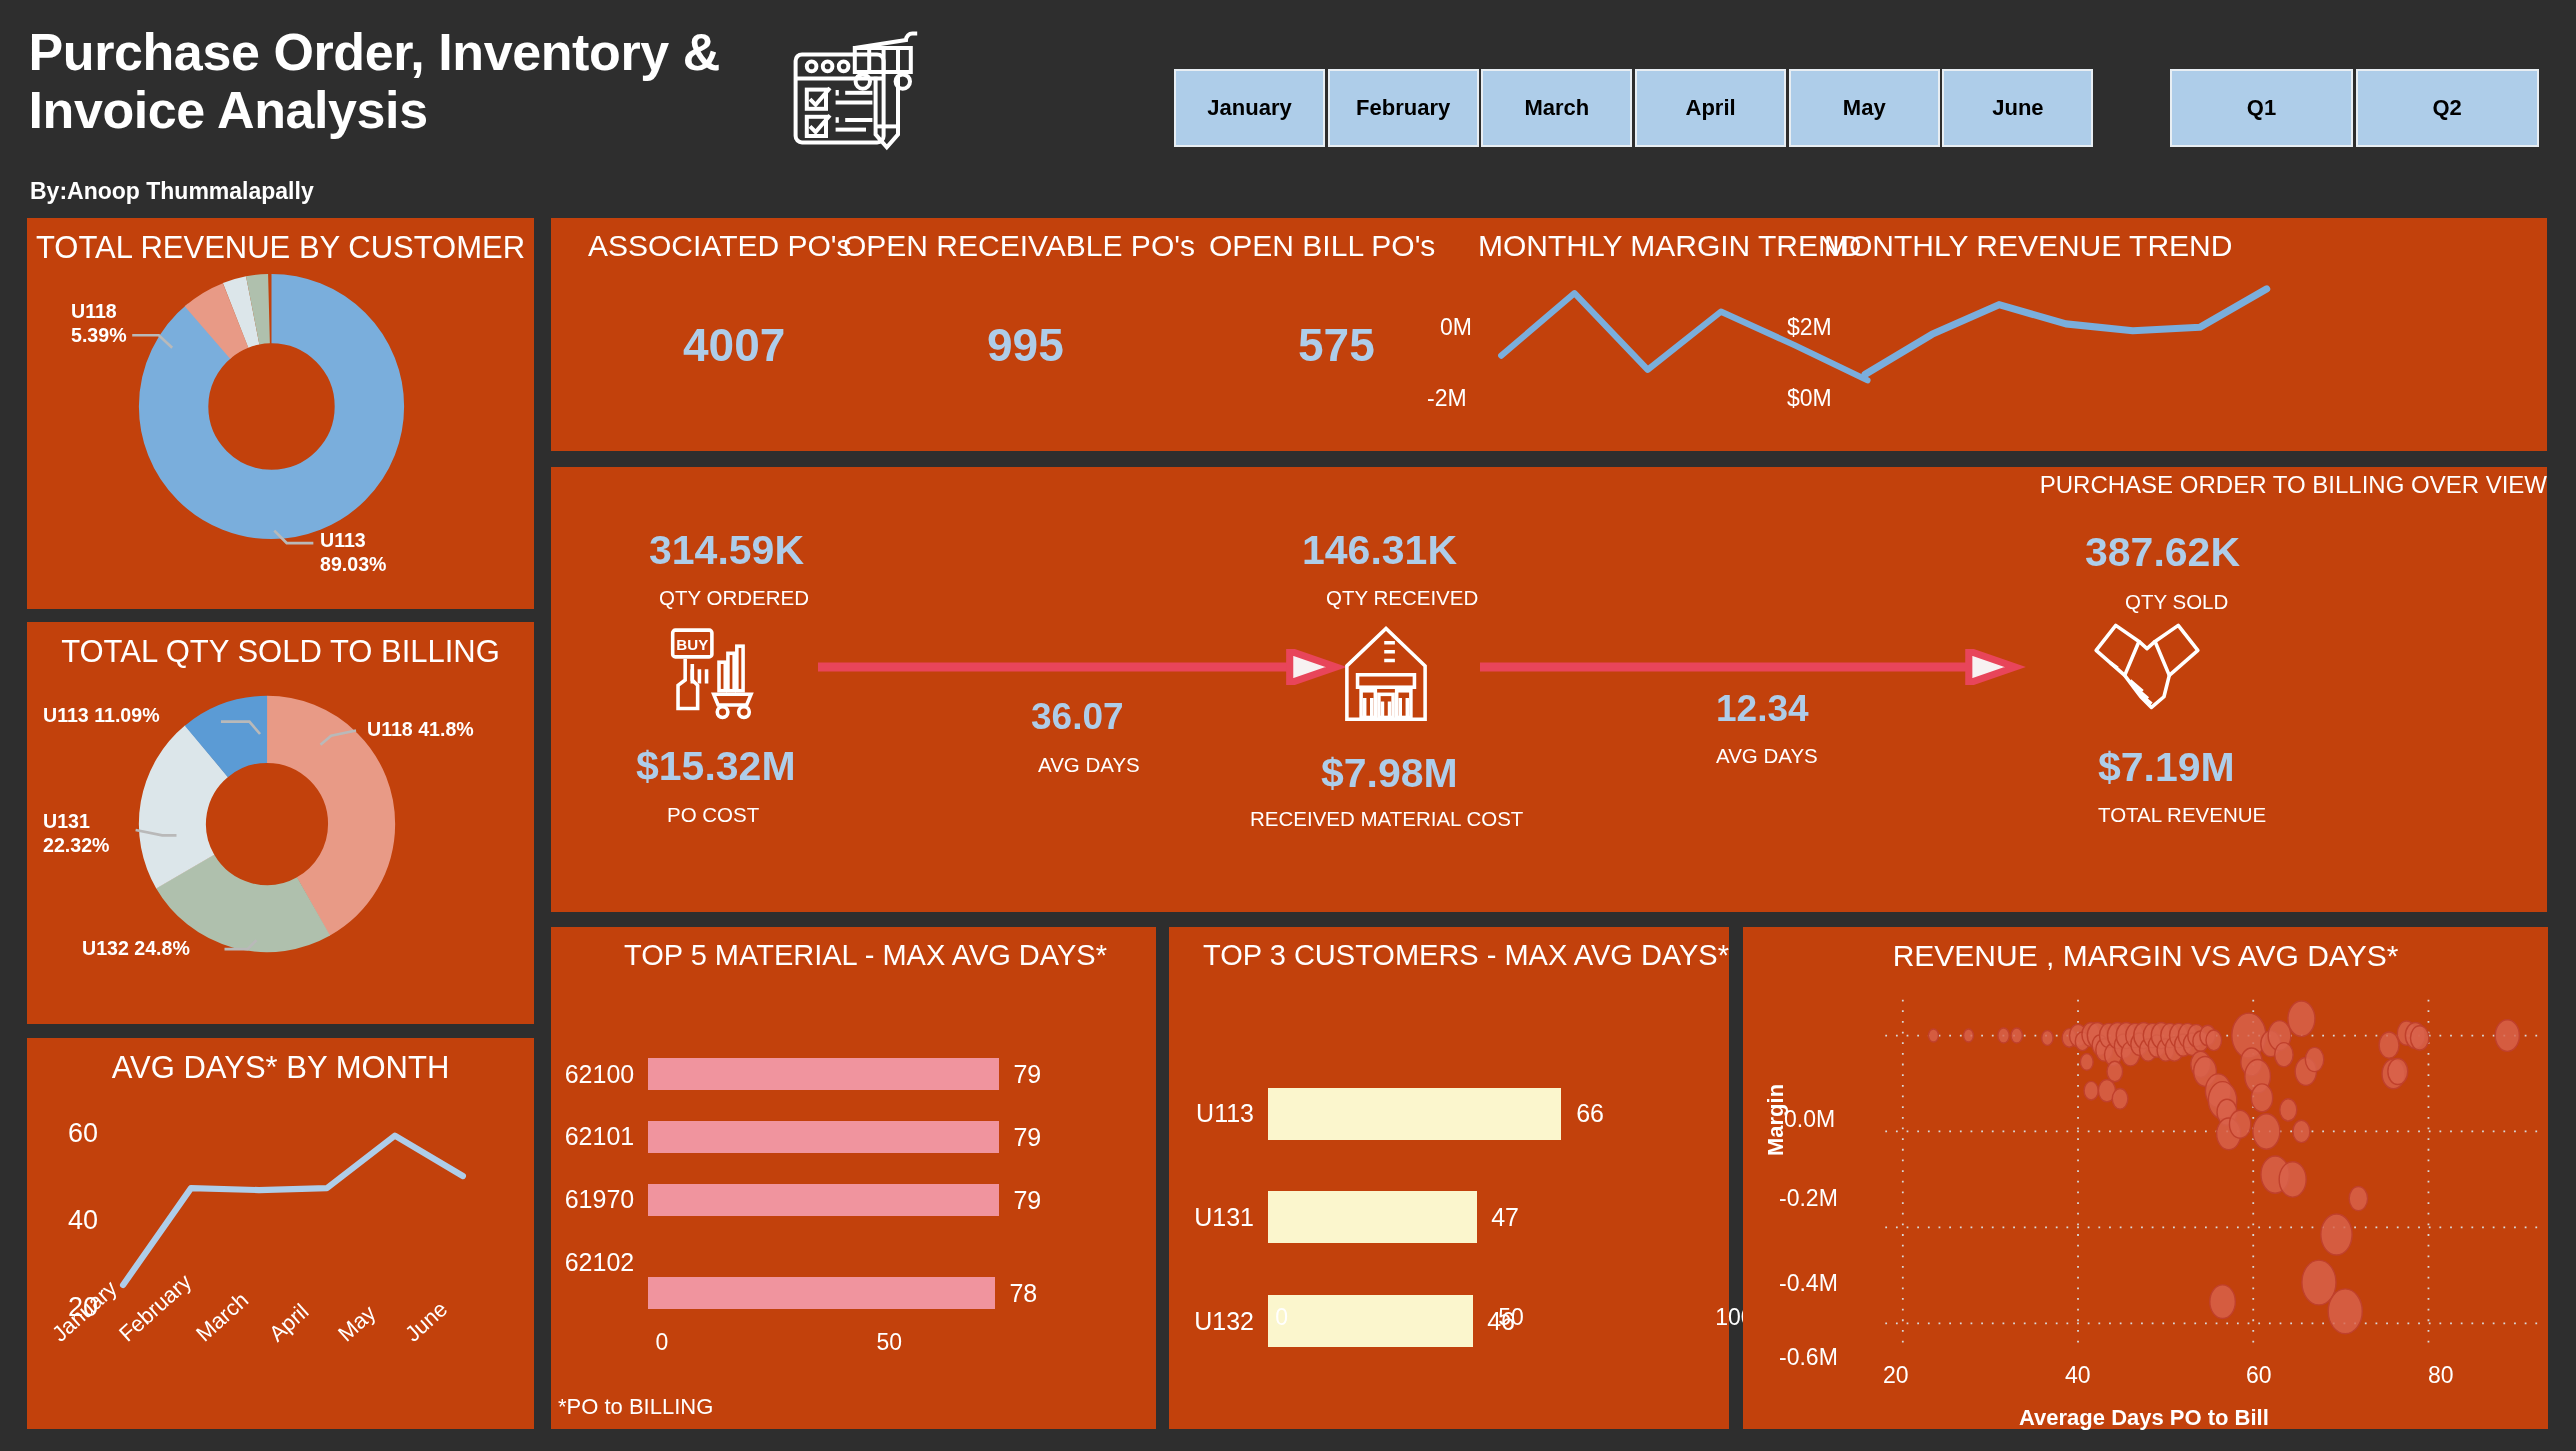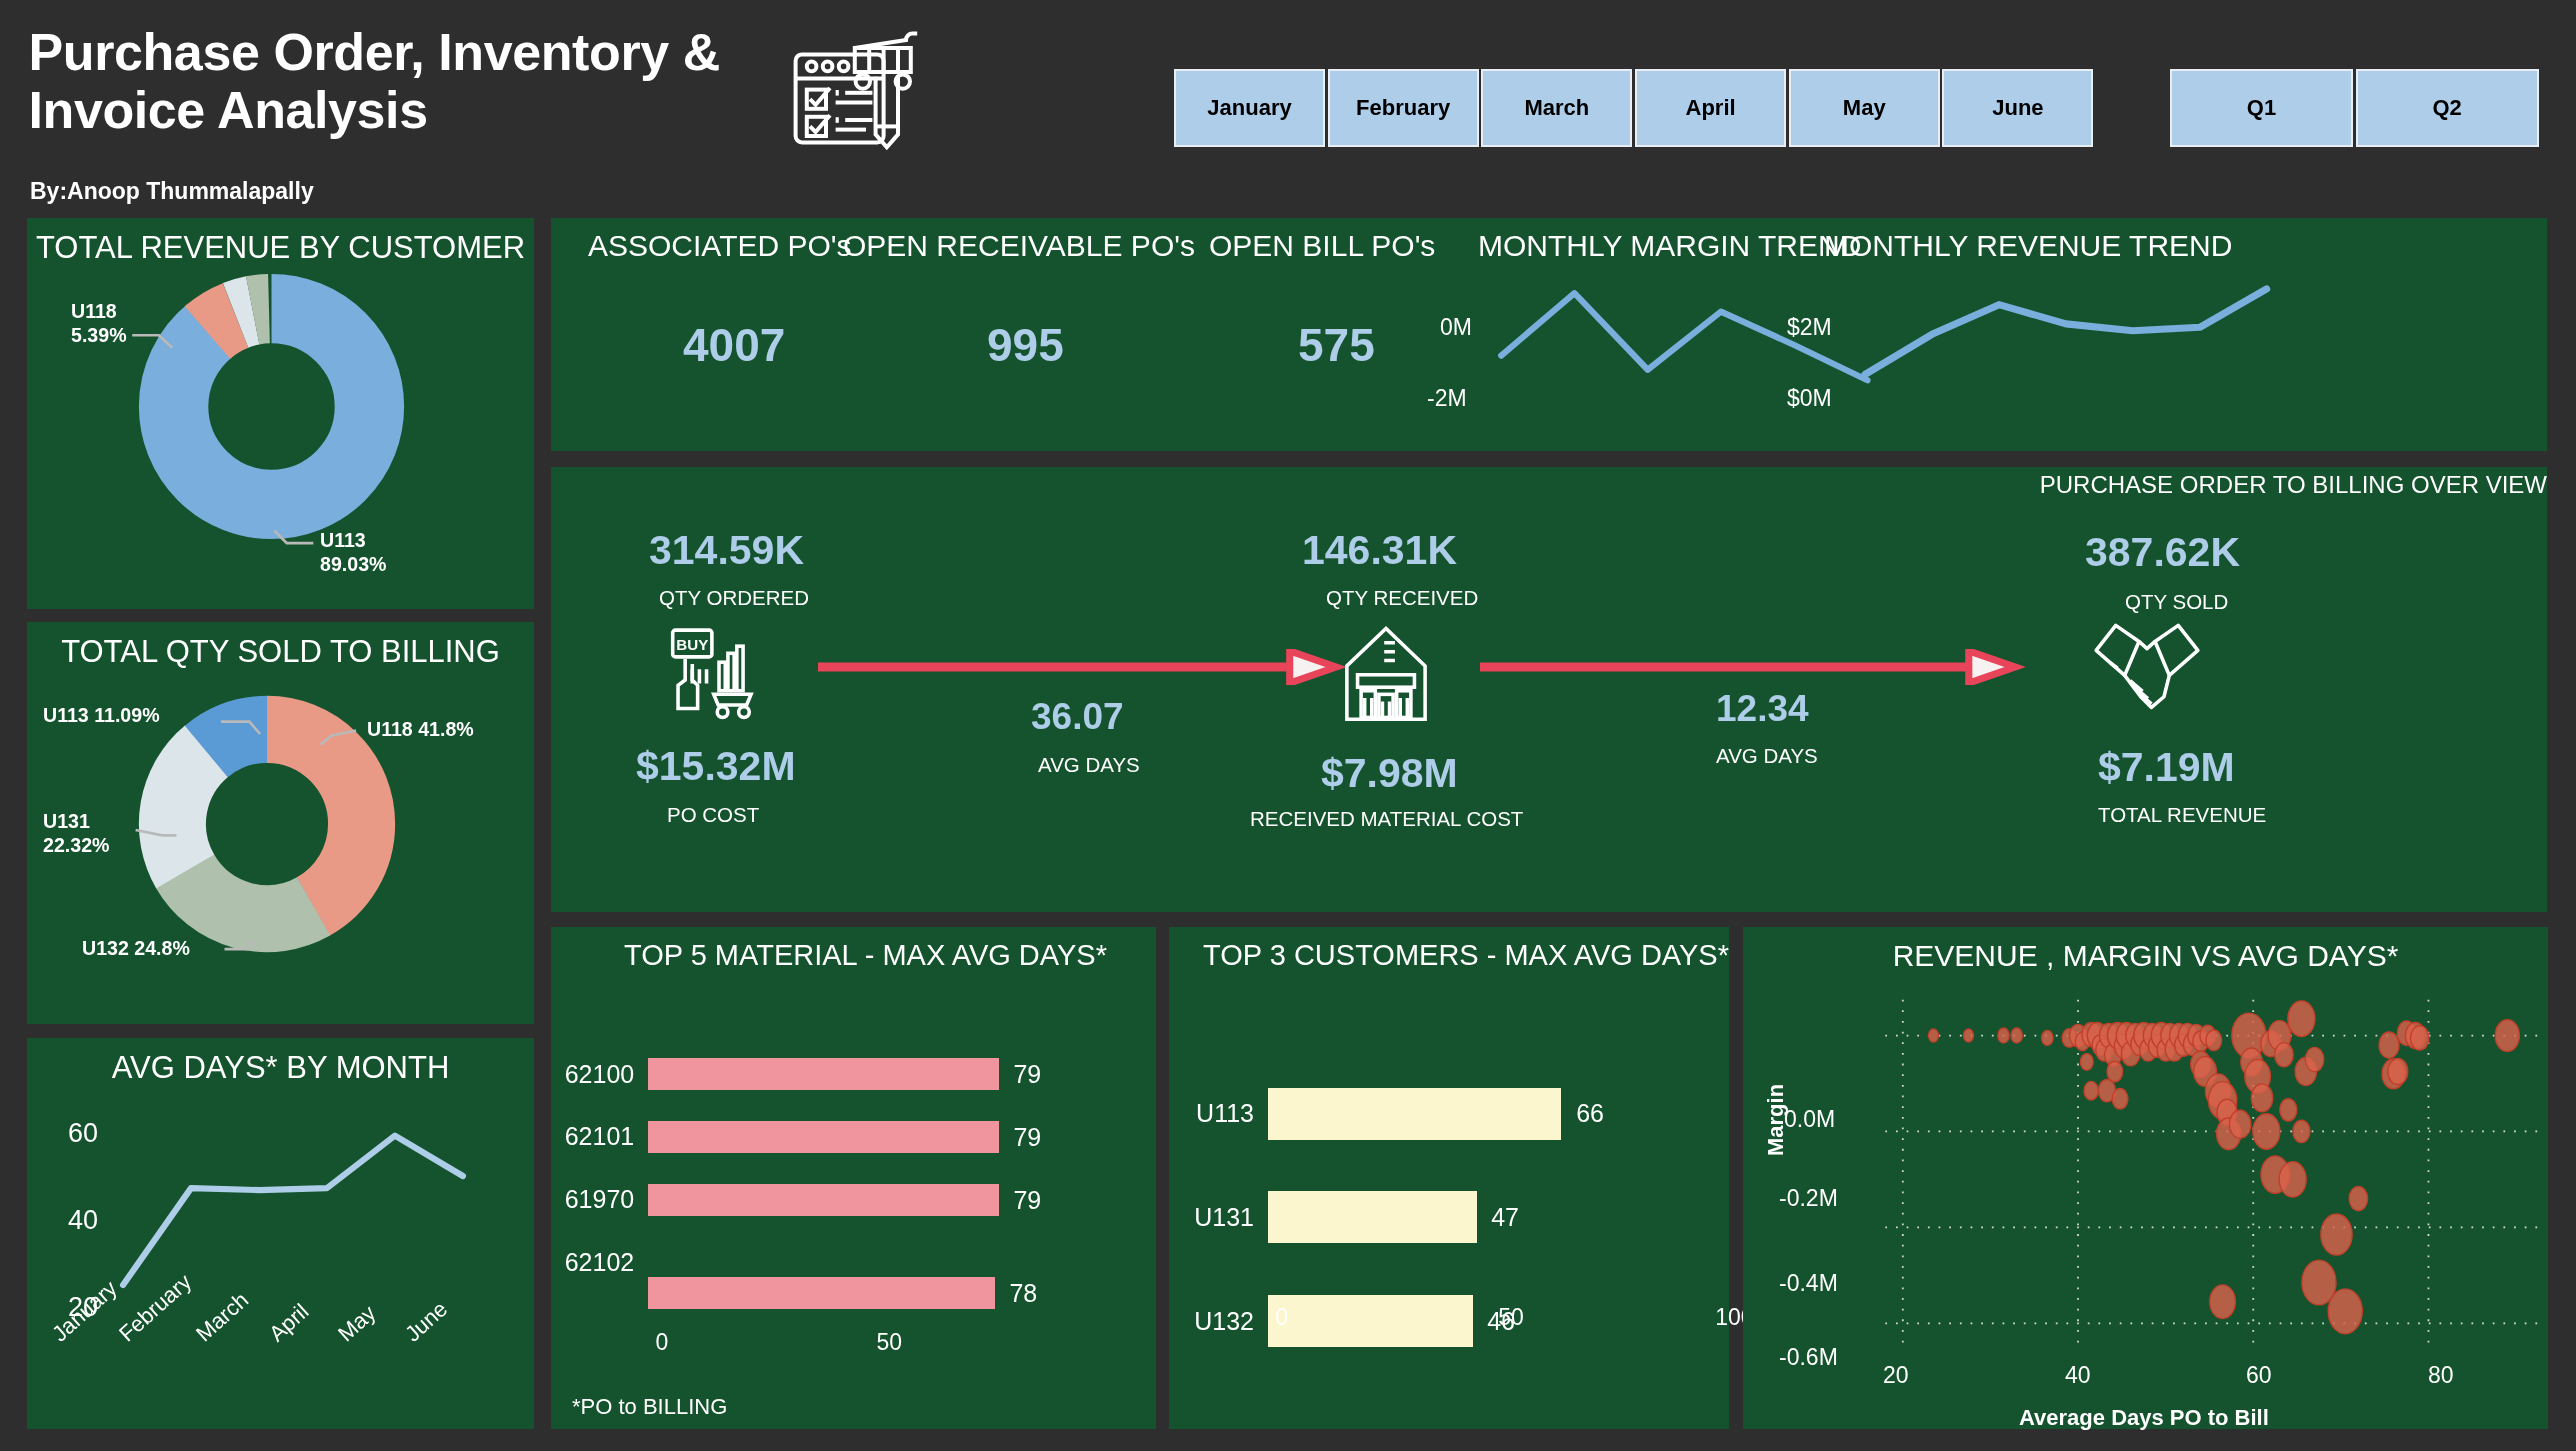--- a/index.html
+++ b/index.html
@@ -1,21 +1,21 @@
 <!DOCTYPE html>
 <html style="font-size:14.2px"><head>
 <meta charset="utf-8">
 <style>
   * { box-sizing: border-box; margin:0; padding:0; }
   html,body { background:#2e2e2e; }
   body {
     width:2576px; height:1451px; position:relative; overflow:hidden;
     font-family:"Liberation Sans", sans-serif; color:#ffffff;
   }
-  .panel { background:#14532d; position:absolute; }
+  .panel { background:#c2410c; position:absolute; }
 
   
   #header-title {
     position:absolute; left:28.5px; top:23px; width:738px;
     font-size:52px; font-weight:bold; line-height:1.12; color:#ffffff;
     letter-spacing:-0.4px;
   }
   #header-author {
     position:absolute; left:30px; top:178px;
     font-size:23px; font-weight:bold; color:#ffffff;
@@ -69,21 +69,21 @@
   #panel-customers { left:1169px; top:927px; width:560px; height:502px; }
   #panel-scatter   { left:1743px; top:927px; width:805px; height:502px; }
 
   .bar-row { display:flex; align-items:center; height:57px; margin-bottom:0.9px;}
   .bar-cat { width:85px; text-align:right; font-size:25px; color:#fff; padding-right:14.2px; }
   .bar-track { flex:1; position:relative; height:34px; }
   .bar-fill { position:absolute; left:0; top:0; height:34px; }
   .bar-val { position:absolute; font-size:25px; color:#fff; top:1.8px; }
   .axis-row { position:relative; height:36px; margin-top:5.3px; }
   .axis-tick { position:absolute; font-size:23px; color:#fff; }
-  .footnote { position:absolute; left:21px; bottom:9px; font-size:22px; color:#fff;}
+  .footnote { position:absolute; left:7px; bottom:9px; font-size:22px; color:#fff;}
 
   #scatter-title { text-align:center; font-size:30px; padding-top:12.4px; }
   .scatter-ylab { position:absolute; font-size:23px; color:#fff; }
   .scatter-xlab { position:absolute; font-size:23px; color:#fff; }
   .axis-name { position:absolute; font-size:22px; color:#fff; font-weight:bold;}
 </style>
 </head>
 <body>
 
 <div id="header-title">Purchase Order, Inventory &amp; Invoice Analysis</div>

